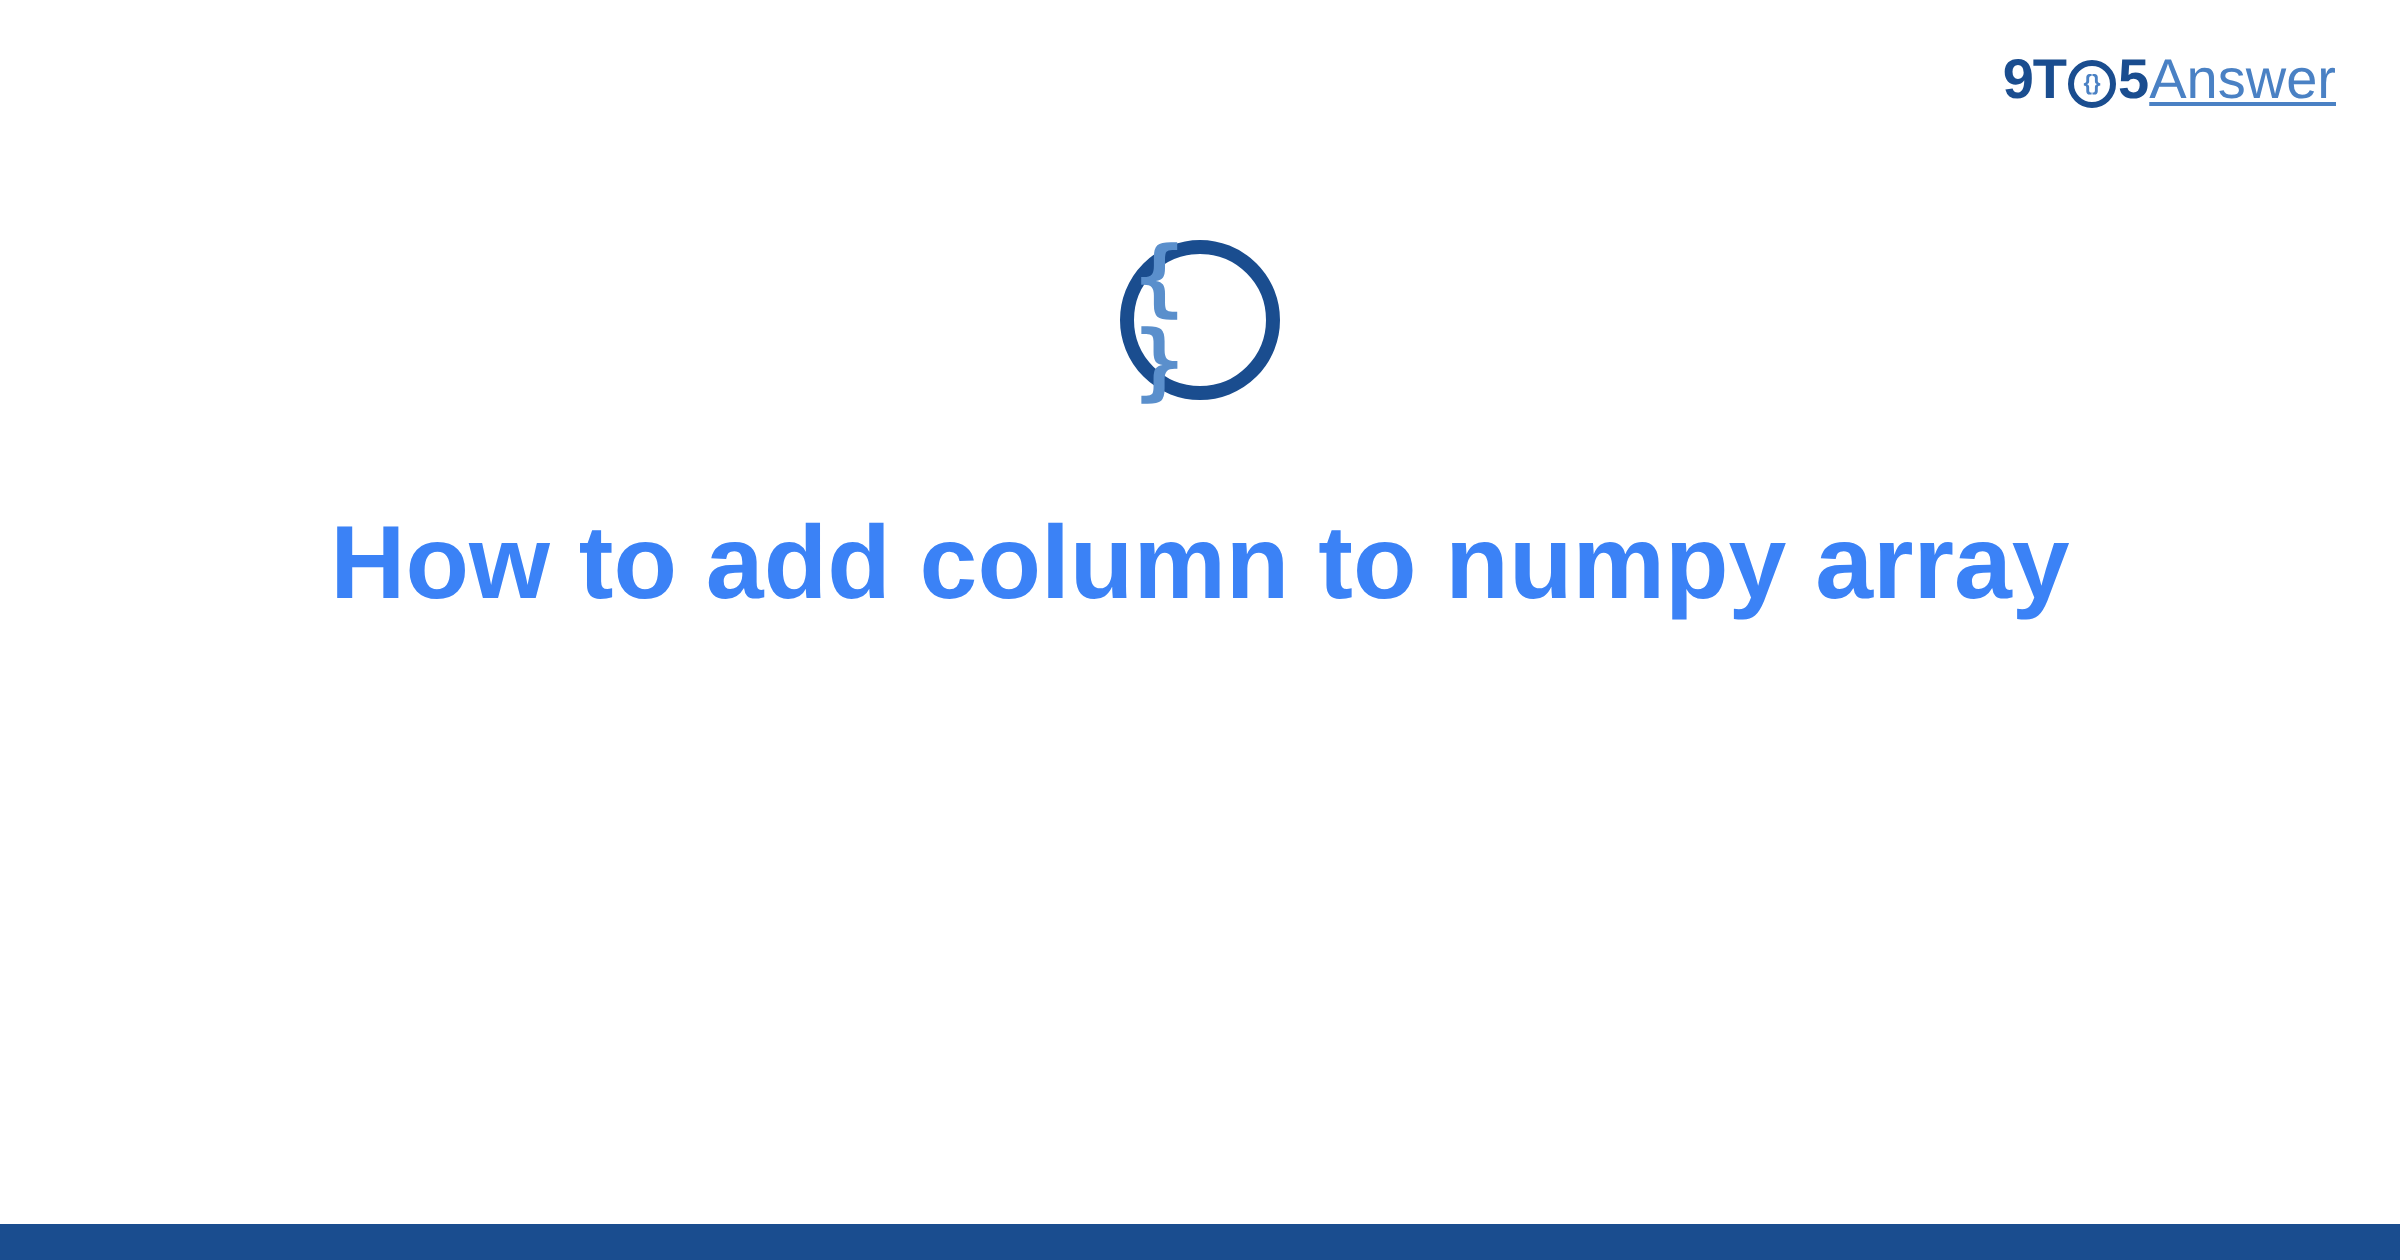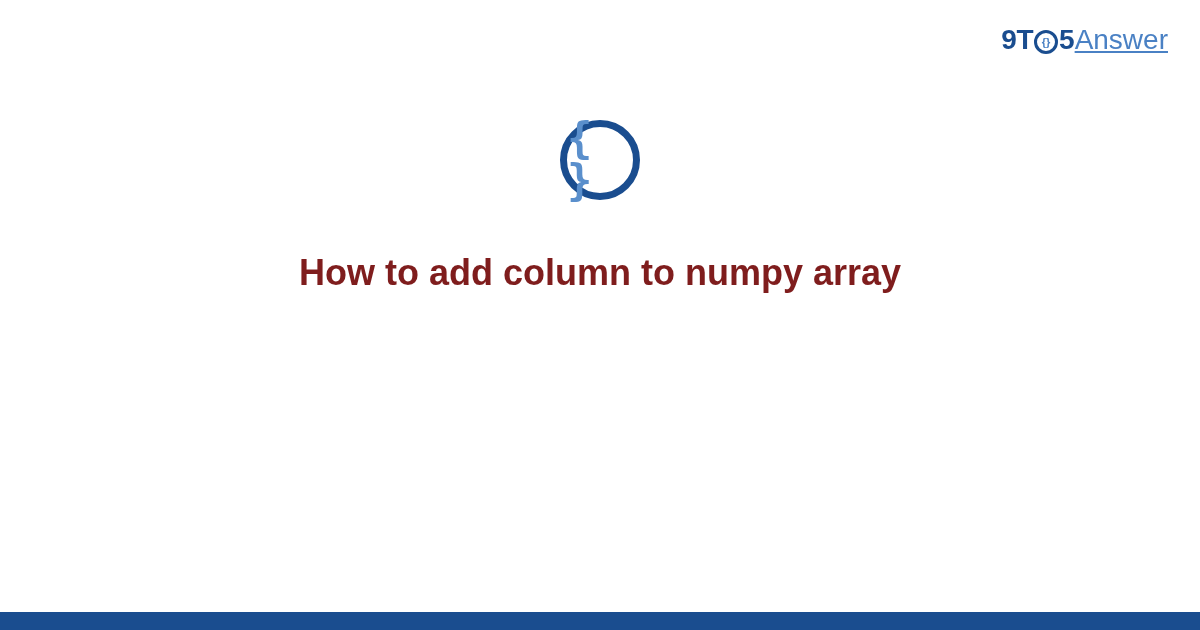--- a/index.html
+++ b/index.html
@@ -82,23 +82,23 @@
     }
     .braces {
       font-size: 42px;
       font-weight: 700;
       color: #5a8fcc;
       letter-spacing: -2px;
       font-family: 'Consolas', 'Monaco', monospace;
       line-height: 1;
     }
     .title {
-      font-size: 36px;
+      font-size: 52px;
       font-weight: 700;
-      color: #7f1d1d;
+      color: #3b82f6;
       text-align: center;
       line-height: 1.25;
       max-width: 900px;
     }
     .footer-bar {
       position: absolute;
       bottom: 0;
       left: 0;
       right: 0;
       height: 18px;

